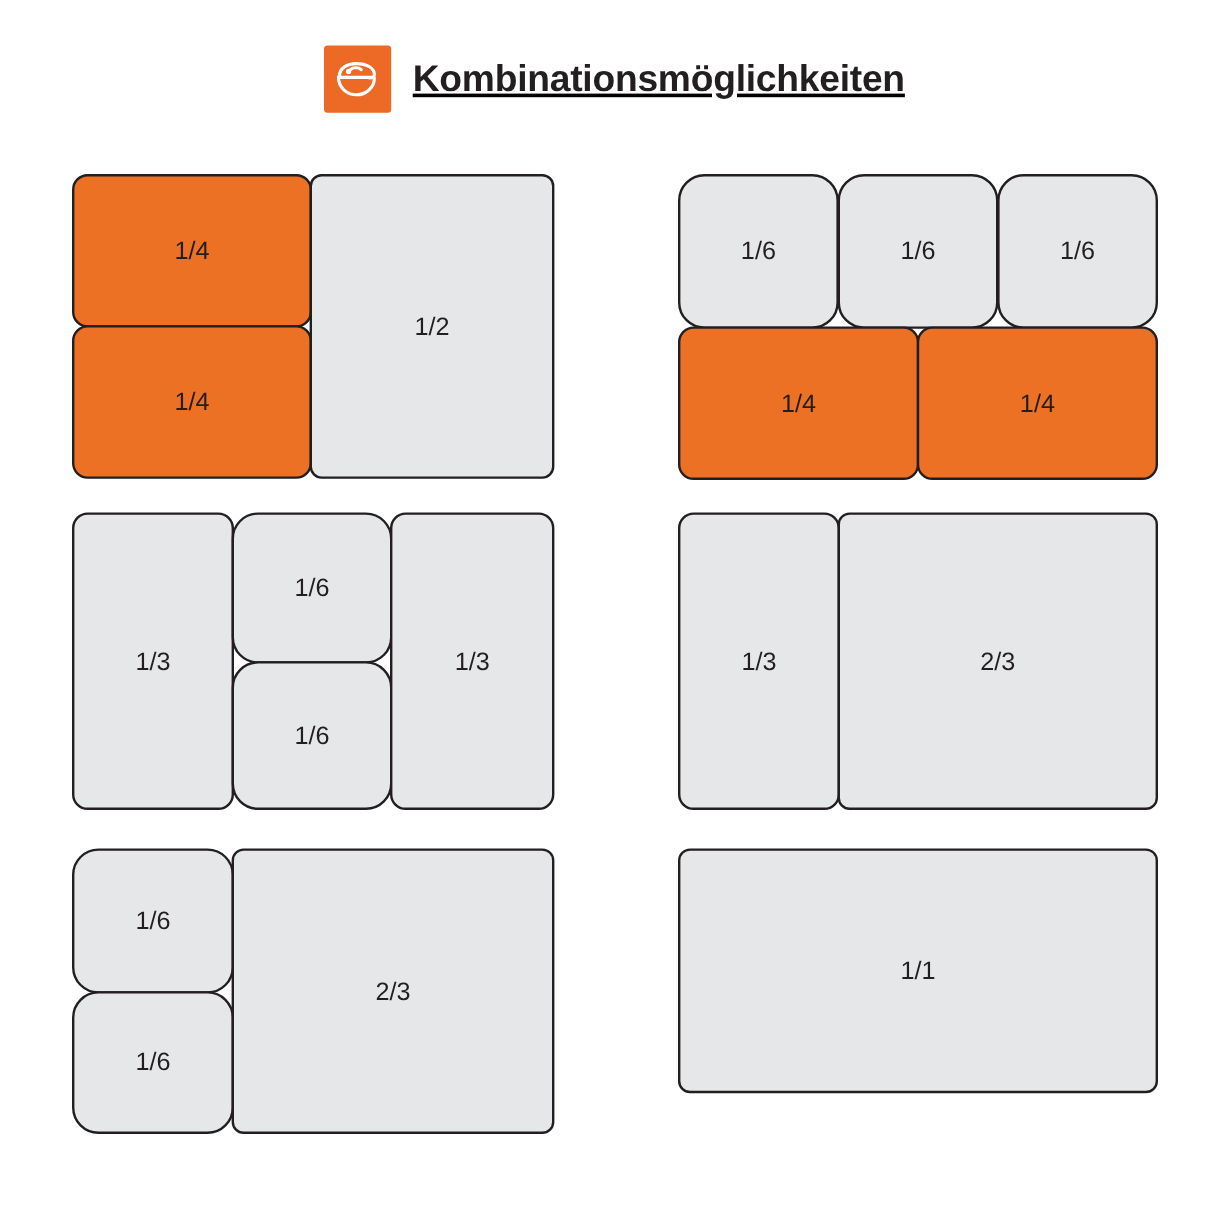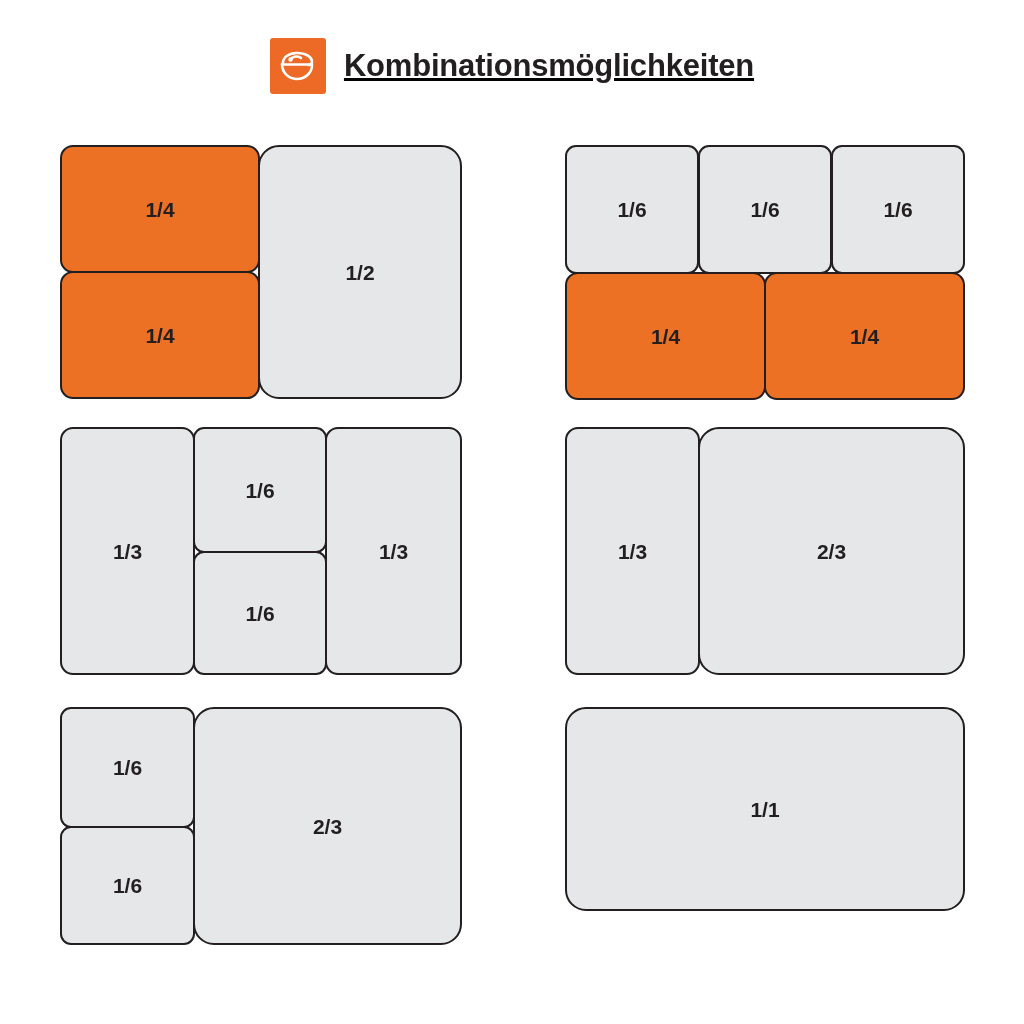--- a/index.html
+++ b/index.html
@@ -70,28 +70,28 @@
     position: absolute;
     box-sizing: border-box;
     border: 2.4px solid #231f20;
     border-radius: 13px;
     background: #e6e7e8;
     display: flex;
     align-items: center;
     justify-content: center;
     color: #231f20;
     font-size: 21px;
-    font-weight: bold;
+    font-weight: normal;
     line-height: 1;
   }
   .pan.orange {
     background: #ed7125;
   }
-  .pan.r-sm { border-radius: 11px; }
-  .pan.r-lg { border-radius: 21px; }
+  .pan.r-sm { border-radius: 22px; }
+  .pan.r-lg { border-radius: 10px; }
 
   .label {
     pointer-events: none;
   }
 </style>
 </head>
 <body>
 
 <div class="page">
 

